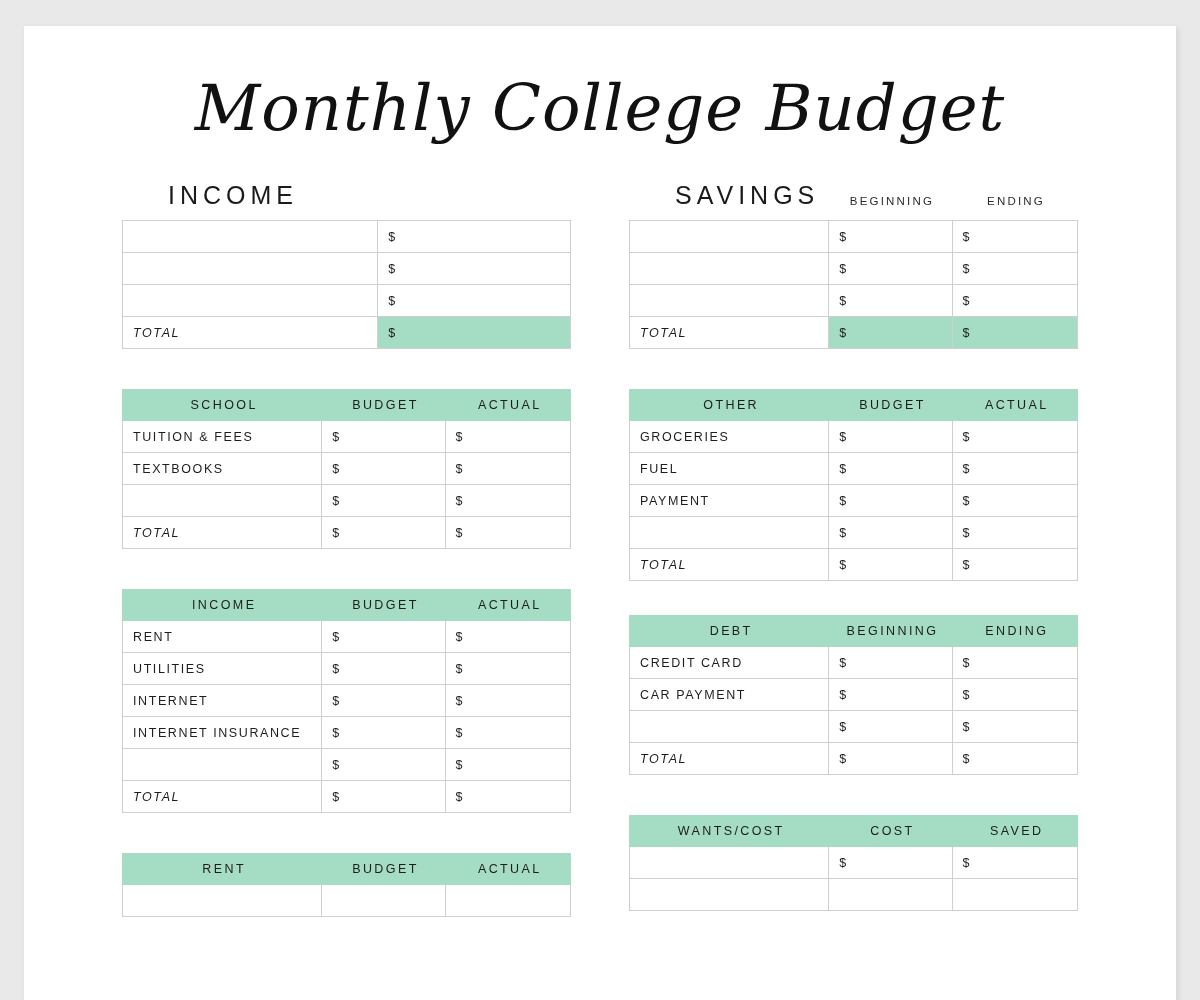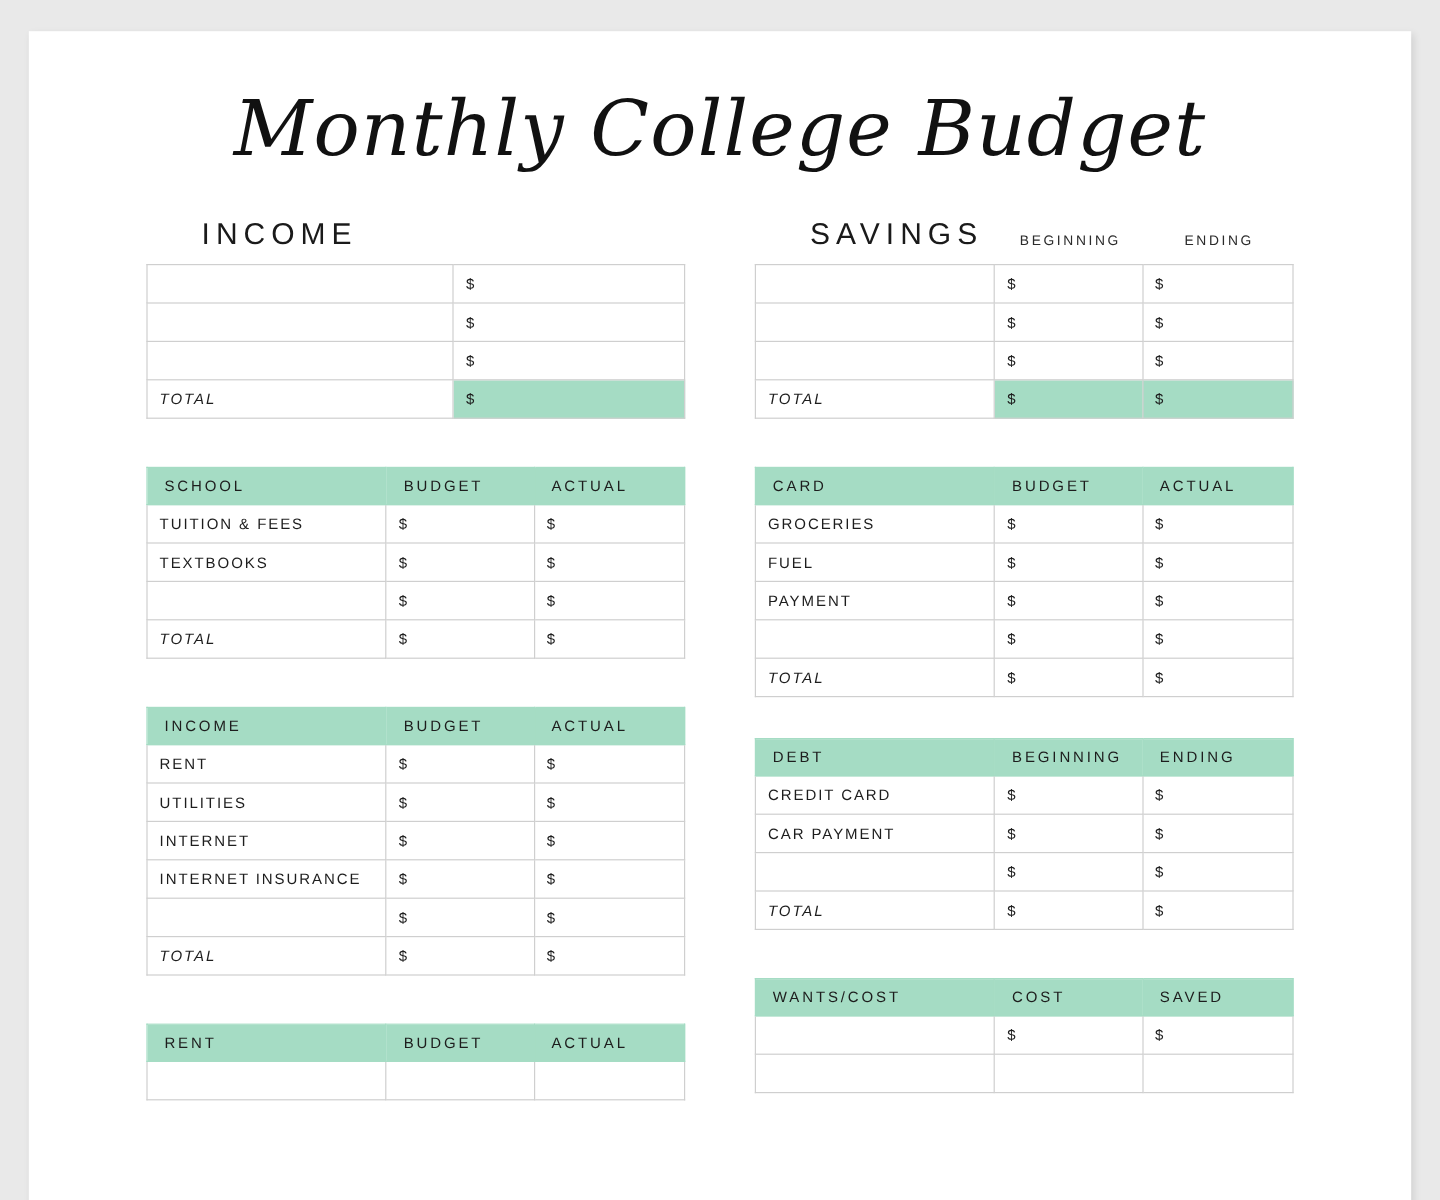--- a/index.html
+++ b/index.html
@@ -86,20 +86,21 @@
     padding: 0 10px;
     font-size: 12.5px;
     letter-spacing: 1.6px;
     color: #1d1d1d;
     font-weight: 400;
     text-align: left;
     vertical-align: middle;
   }
   table.b th {
     background: #a5dcc4;
+    text-align: center;
     letter-spacing: 2.4px;
     font-size: 12.5px;
     border-color: #a5dcc4;
     height: 31px;
     padding-left: 14px;
   }
   .dollar { color: #222; font-size: 13px; letter-spacing: 0; }
   .total-label {
     font-style: italic;
     letter-spacing: 1.6px;
@@ -316,21 +317,21 @@
         <div class="spacer"></div>
 
         <table class="b t-3">
           <colgroup>
               <col class="c1">
               <col class="c2">
               <col class="c3">
             </colgroup>
           <thead>
             <tr>
-              <th>CARD</th>
+              <th>OTHER</th>
               <th>BUDGET</th>
               <th>ACTUAL</th>
             </tr>
           </thead>
           <tbody>
             <tr>
               <td>GROCERIES</td>
               <td class="dollar">$</td>
               <td class="dollar">$</td>
             </tr>

